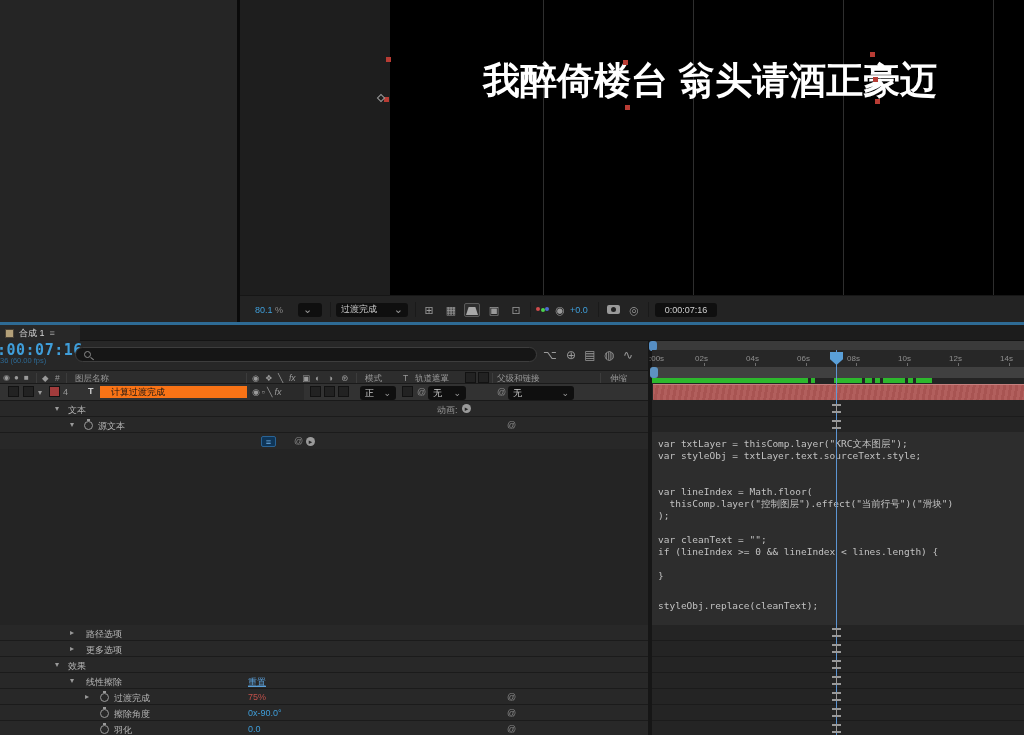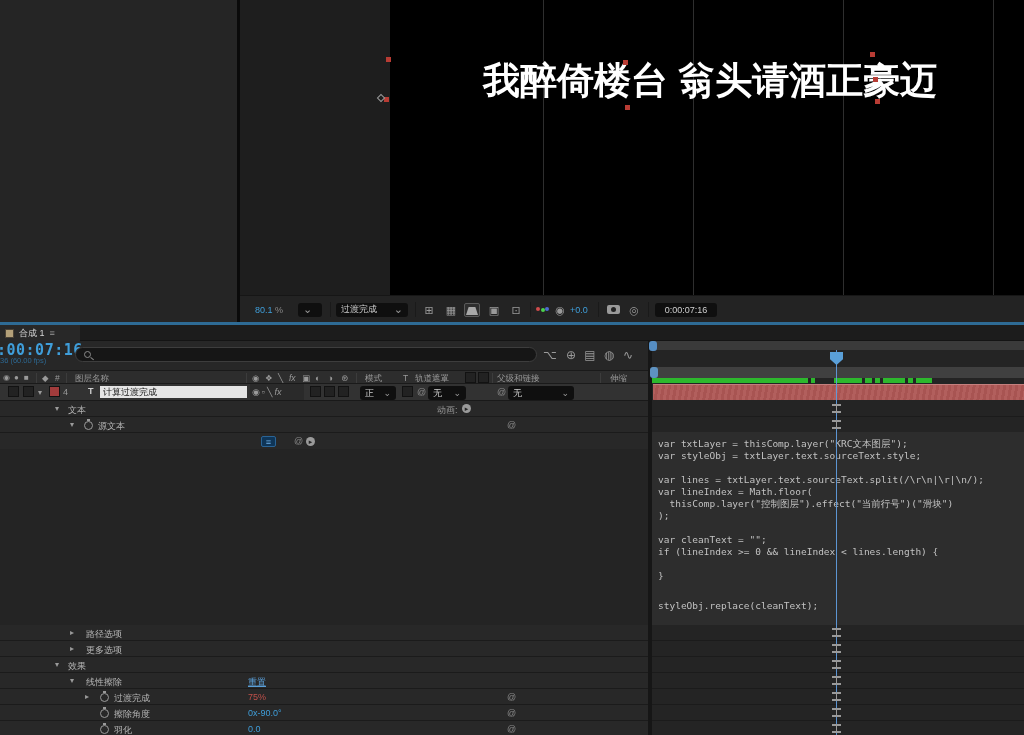--- a/index.html
+++ b/index.html
@@ -53,21 +53,21 @@
   .mag::after { content:''; position:absolute; left:5px; top:6px; width:4px; height:1.4px; background:#8a8a8a; transform:rotate(40deg); }
   .hd-ic { position:absolute; top:6px; width:18px; height:16px; color:#9a9a9a; font-size:12px; text-align:center; line-height:16px; }
 
   .col-header { position:absolute; left:0; top:45px; width:650px; height:14px; background:#2d2d2d; border-top:1px solid #1a1a1a; border-bottom:1px solid #1a1a1a; color:#9a9a9a; font-size:8.5px; }
   .ch { position:absolute; top:2px; }
   .colline { position:absolute; top:2px; width:1px; height:10px; background:#3c3c3c; }
 
   .layer-row { position:absolute; left:0; top:59px; width:650px; height:17px; background:#323232; border-bottom:1px solid #191919; }
   .sw-box { position:absolute; width:11px; height:11px; top:2px; background:#222; border:1px solid #121212; }
   .swatch { position:absolute; width:11px; height:11px; top:2px; background:#a23c3c; border:1px solid #121212; }
-  .name-field { position:absolute; left:100px; top:2px; width:147px; height:12px; background:#e5e5e5; color:#141414; font-size:9px; padding:0 3px; line-height:12px; }
+  .name-field { position:absolute; left:100px; top:2px; width:147px; height:12px; background:#f97316; color:#141414; font-size:9px; padding:0 11px; line-height:12px; }
   .switches { position:absolute; left:250px; top:0px; width:54px; height:16px; background:#2a2a2a; color:#9a9a9a; font-size:9px; display:flex; align-items:center; gap:2px; padding-left:2px; }
 
   .prow { position:absolute; left:0; width:650px; height:16px; background:#282828; border-bottom:1px solid #1b1b1b; }
   .prow span { position:absolute; top:3px; }
   .twirl { color:#9a9a9a; font-size:8px; }
   .sw-ic { position:absolute; width:9px; height:11px; }
   .sw-ic::before { content:''; position:absolute; left:3px; top:0; width:3px; height:2px; background:#9a9a9a; }
   .sw-ic::after { content:''; position:absolute; left:0px; top:2px; width:7px; height:7px; border:1px solid #9a9a9a; border-radius:50%; }
   .whip { color:#8a8a8a; font-size:9px; }
   .playc { position:absolute; width:9px; height:9px; border-radius:50%; background:#9a9a9a; color:#262626; font-size:7px; text-align:center; line-height:9px; }
@@ -313,20 +313,37 @@
       <span class="val-blue" style="left:248px">0.0</span>
       <span class="whip" style="left:507px">@</span>
     </div>
 
     <div class="graph-bg"></div>
     <div class="strip-gap"></div>
 
     <div class="navstrip"></div>
     <div class="navcap" style="left:649px;top:16px"></div>
 
+    <div class="ruler">
+      <span class="tick-label" style="left:-3px">:00s</span>
+      <span class="tick-label" style="left:43px">02s</span>
+      <span class="tick-label" style="left:94px">04s</span>
+      <span class="tick-label" style="left:145px">06s</span>
+      <span class="tick-label" style="left:195px">08s</span>
+      <span class="tick-label" style="left:246px">10s</span>
+      <span class="tick-label" style="left:297px">12s</span>
+      <span class="tick-label" style="left:348px">14s</span>
+      <span class="tickmark" style="left:52px"></span>
+        <span class="tickmark" style="left:103px"></span>
+      <span class="tickmark" style="left:154px"></span>
+        <span class="tickmark" style="left:204px"></span>
+      <span class="tickmark" style="left:255px"></span>
+        <span class="tickmark" style="left:306px"></span>
+      <span class="tickmark" style="left:357px"></span>
+    </div>
 
     <div class="workarea"></div>
     <div class="wa-cap" style="left:650px;top:42px"></div>
 
     <div class="green-seg" style="left:652px;width:156px"></div>
     <div class="green-seg" style="left:811px;width:4px"></div>
     <div class="green-seg" style="left:834px;width:28px"></div>
     <div class="green-seg" style="left:865px;width:7px"></div>
     <div class="green-seg" style="left:875px;width:5px"></div>
     <div class="green-seg" style="left:883px;width:22px"></div>
@@ -341,21 +358,20 @@
     <div class="rowsep" style="top:331px"></div>
     <div class="rowsep" style="top:347px"></div>
     <div class="rowsep" style="top:363px"></div>
     <div class="rowsep" style="top:379px"></div>
     <div class="rowsep" style="top:395px"></div>
 
     <div class="codeblock">
       <div class="codeline" style="top:6px">var txtLayer = thisComp.layer("KRC文本图层");</div>
       <div class="codeline" style="top:18px">var styleObj = txtLayer.text.sourceText.style;</div>
       <div class="codeline" style="top:30px"></div>
-      <div class="codeline" style="top:42px">var lines = txtLayer.text.sourceText.split(/\r\n|\r|\n/);</div>
       <div class="codeline" style="top:54px">var lineIndex = Math.floor(</div>
       <div class="codeline" style="top:66px">  thisComp.layer("控制图层").effect("当前行号")("滑块")</div>
       <div class="codeline" style="top:78px">);</div>
       <div class="codeline" style="top:90px"></div>
       <div class="codeline" style="top:102px">var cleanText = "";</div>
       <div class="codeline" style="top:114px">if (lineIndex &gt;= 0 &amp;&amp; lineIndex &lt; lines.length) {</div>
       <div class="codeline" style="top:138px">}</div>
       <div class="codeline" style="top:150px"></div>
       <div class="codeline" style="top:168px">styleObj.replace(cleanText);</div>
     </div>

